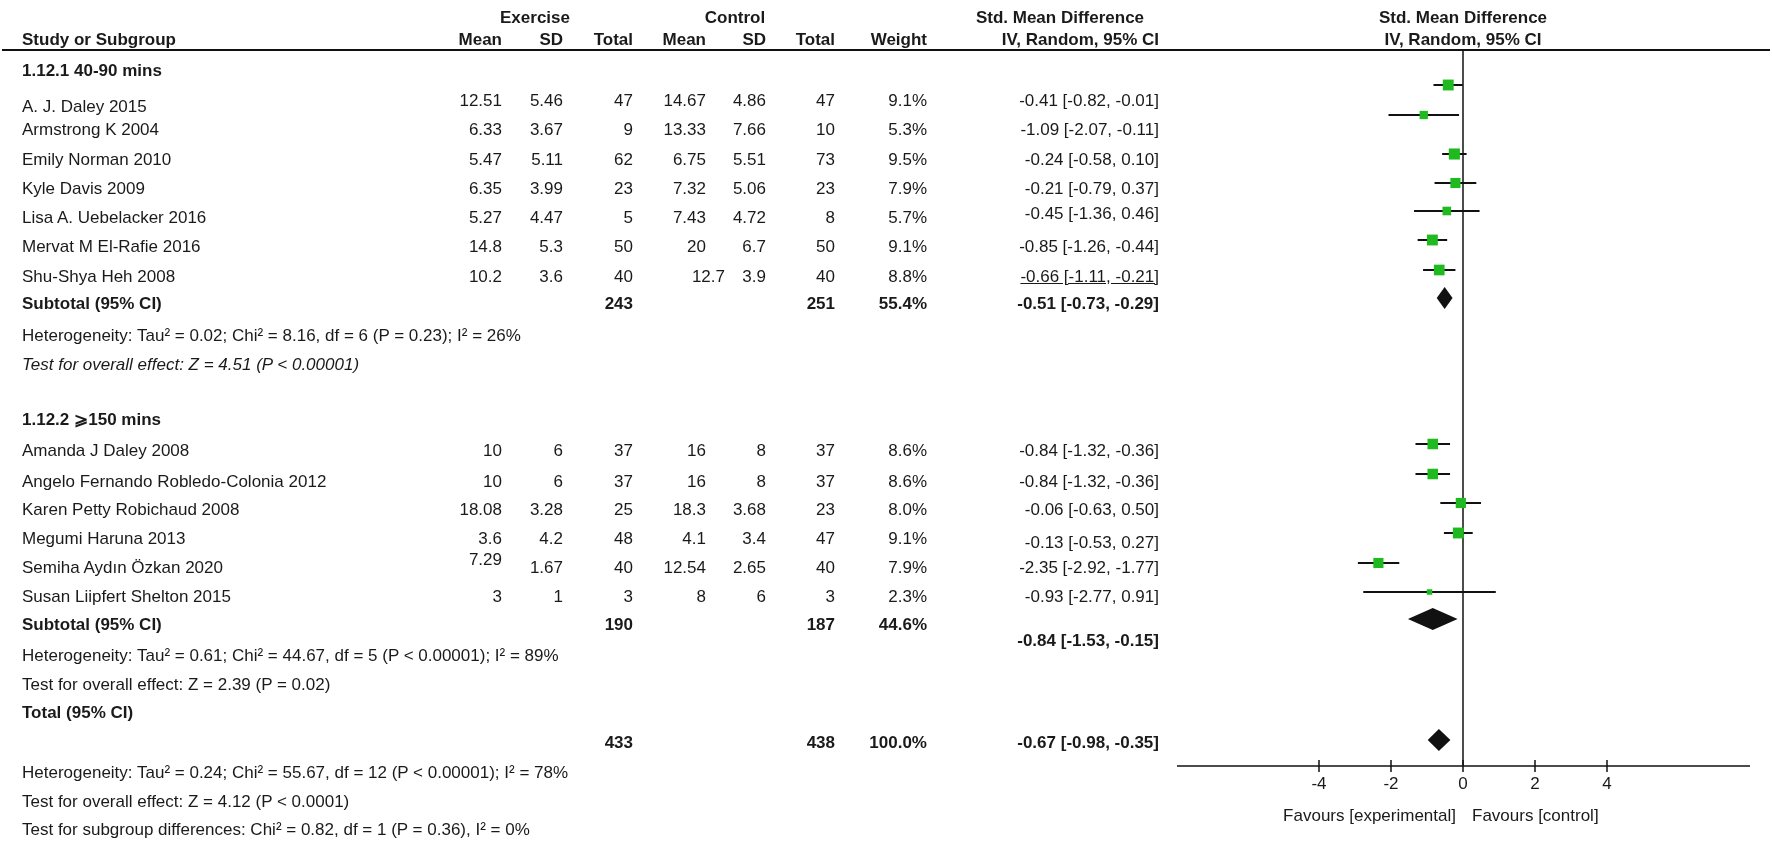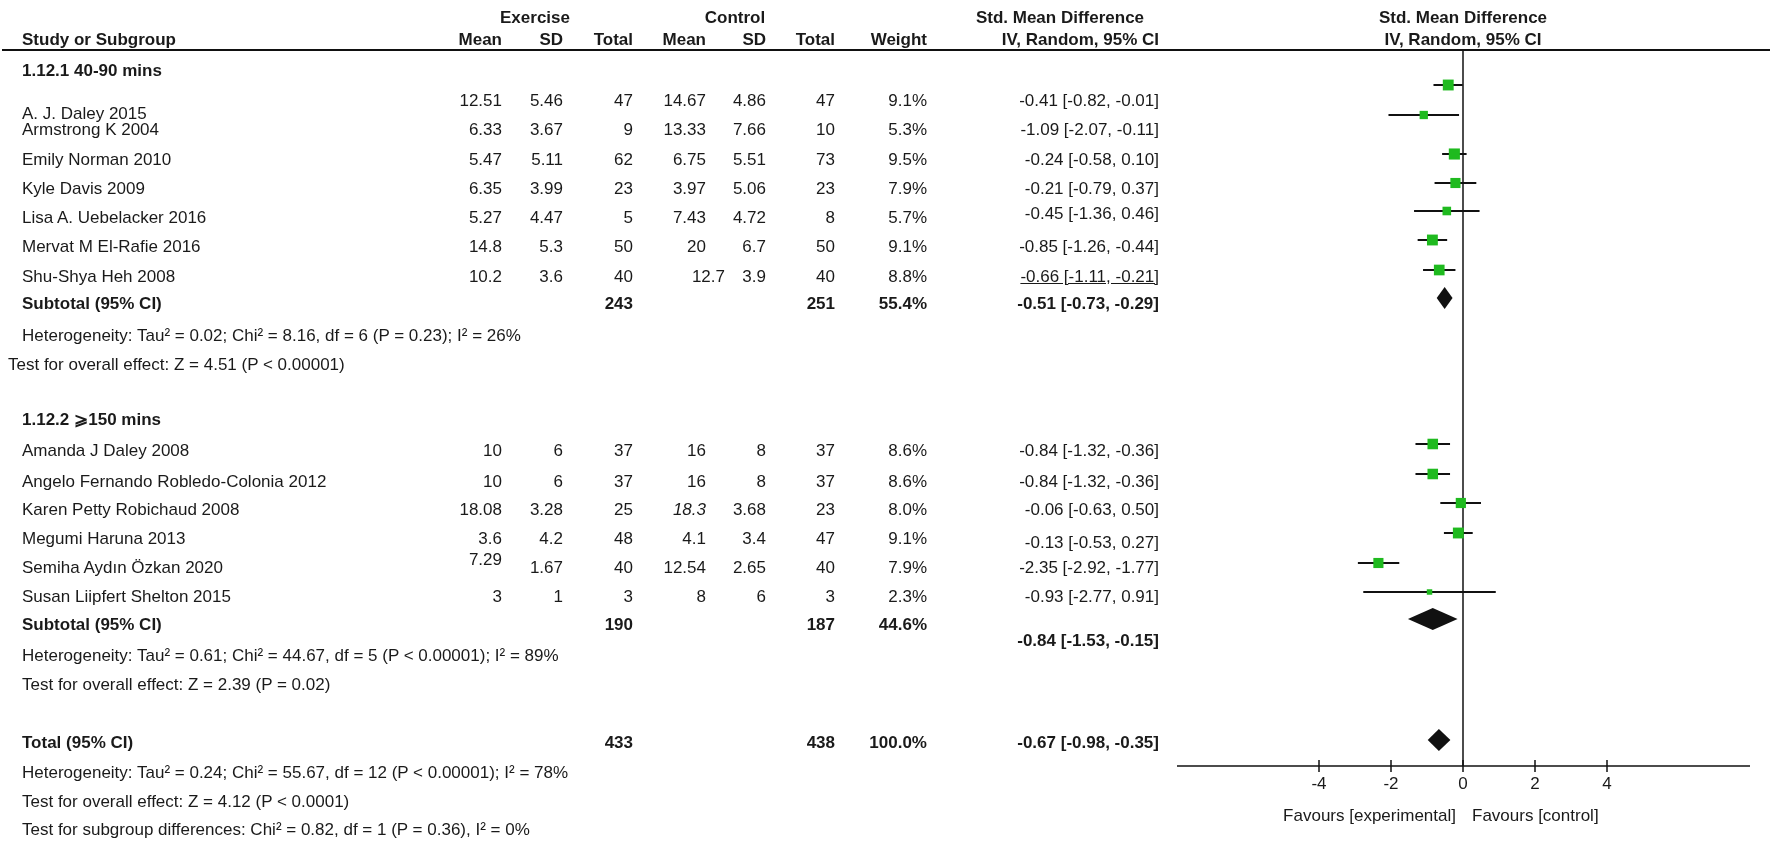--- a/index.html
+++ b/index.html
@@ -27,21 +27,21 @@
 <div class="abs b r" style="left:640px;top:30px;width:66px;">Mean</div>
 <div class="abs b r" style="left:720px;top:30px;width:46px;">SD</div>
 <div class="abs b r" style="left:780px;top:30px;width:55px;">Total</div>
 <div class="abs b r" style="left:840px;top:30px;width:87px;">Weight</div>
 <div class="abs b r" style="left:950px;top:30px;width:209px;">IV, Random, 95% CI</div>
 <div class="abs b c" style="left:1363px;top:30px;width:200px;">IV, Random, 95% CI</div>
 <div class="hdr-line"></div>
 
 <div id="table">
     <div class="abs b" style="left:22px;top:61px;">1.12.1 40-90 mins</div>
-    <div class="abs " style="left:22px;top:104px;">A. J. Daley 2015</div>
+    <div class="abs " style="left:22px;top:97px;">A. J. Daley 2015</div>
     <div class="abs r" style="left:440px;top:91px;width:62px;">12.51</div>
     <div class="abs r" style="left:510px;top:91px;width:53px;">5.46</div>
     <div class="abs r" style="left:580px;top:91px;width:53px;">47</div>
     <div class="abs r" style="left:640px;top:91px;width:66px;">14.67</div>
     <div class="abs r" style="left:715px;top:91px;width:51px;">4.86</div>
     <div class="abs r" style="left:780px;top:91px;width:55px;">47</div>
     <div class="abs r" style="left:840px;top:91px;width:87px;">9.1%</div>
     <div class="abs r" style="left:940px;top:91px;width:219px;">-0.41 [-0.82, -0.01]</div>
     <div class="abs " style="left:22px;top:120px;">Armstrong K 2004</div>
     <div class="abs r" style="left:440px;top:120px;width:62px;">6.33</div>
@@ -58,21 +58,21 @@
     <div class="abs r" style="left:580px;top:150px;width:53px;">62</div>
     <div class="abs r" style="left:640px;top:150px;width:66px;">6.75</div>
     <div class="abs r" style="left:715px;top:150px;width:51px;">5.51</div>
     <div class="abs r" style="left:780px;top:150px;width:55px;">73</div>
     <div class="abs r" style="left:840px;top:150px;width:87px;">9.5%</div>
     <div class="abs r" style="left:940px;top:150px;width:219px;">-0.24 [-0.58, 0.10]</div>
     <div class="abs " style="left:22px;top:179px;">Kyle Davis 2009</div>
     <div class="abs r" style="left:440px;top:179px;width:62px;">6.35</div>
     <div class="abs r" style="left:510px;top:179px;width:53px;">3.99</div>
     <div class="abs r" style="left:580px;top:179px;width:53px;">23</div>
-    <div class="abs r" style="left:640px;top:179px;width:66px;">3.97</div>
+    <div class="abs r" style="left:640px;top:179px;width:66px;">7.32</div>
     <div class="abs r" style="left:715px;top:179px;width:51px;">5.06</div>
     <div class="abs r" style="left:780px;top:179px;width:55px;">23</div>
     <div class="abs r" style="left:840px;top:179px;width:87px;">7.9%</div>
     <div class="abs r" style="left:940px;top:179px;width:219px;">-0.21 [-0.79, 0.37]</div>
     <div class="abs " style="left:22px;top:208px;">Lisa A. Uebelacker 2016</div>
     <div class="abs r" style="left:440px;top:208px;width:62px;">5.27</div>
     <div class="abs r" style="left:510px;top:208px;width:53px;">4.47</div>
     <div class="abs r" style="left:580px;top:208px;width:53px;">5</div>
     <div class="abs r" style="left:640px;top:208px;width:66px;">7.43</div>
     <div class="abs r" style="left:715px;top:208px;width:51px;">4.72</div>
@@ -96,21 +96,21 @@
     <div class="abs r" style="left:715px;top:267px;width:51px;">3.9</div>
     <div class="abs r" style="left:780px;top:267px;width:55px;">40</div>
     <div class="abs r" style="left:840px;top:267px;width:87px;">8.8%</div>
     <div class="abs r" style="left:940px;top:267px;width:219px;text-decoration:underline;">-0.66 [-1.11, -0.21]</div>
     <div class="abs b" style="left:22px;top:294px;">Subtotal (95% CI)</div>
     <div class="abs b r" style="left:580px;top:294px;width:53px;">243</div>
     <div class="abs b r" style="left:780px;top:294px;width:55px;">251</div>
     <div class="abs b r" style="left:840px;top:294px;width:87px;">55.4%</div>
     <div class="abs b r" style="left:940px;top:294px;width:219px;">-0.51 [-0.73, -0.29]</div>
     <div class="abs " style="left:22px;top:326px;">Heterogeneity: Tau² = 0.02; Chi² = 8.16, df = 6 (P = 0.23); I² = 26%</div>
-    <div class="abs " style="left:8px;top:355px;">Test for overall effect: Z = 4.51 (P &lt; 0.00001)</div>
+    <div class="abs " style="left:22px;top:355px;font-style:italic;">Test for overall effect: Z = 4.51 (P &lt; 0.00001)</div>
     <div class="abs b" style="left:22px;top:410px;">1.12.2 ⩾150 mins</div>
     <div class="abs " style="left:22px;top:441px;">Amanda J Daley 2008</div>
     <div class="abs r" style="left:440px;top:441px;width:62px;">10</div>
     <div class="abs r" style="left:510px;top:441px;width:53px;">6</div>
     <div class="abs r" style="left:580px;top:441px;width:53px;">37</div>
     <div class="abs r" style="left:640px;top:441px;width:66px;">16</div>
     <div class="abs r" style="left:715px;top:441px;width:51px;">8</div>
     <div class="abs r" style="left:780px;top:441px;width:55px;">37</div>
     <div class="abs r" style="left:840px;top:441px;width:87px;">8.6%</div>
     <div class="abs r" style="left:940px;top:441px;width:219px;">-0.84 [-1.32, -0.36]</div>
@@ -120,21 +120,21 @@
     <div class="abs r" style="left:580px;top:472px;width:53px;">37</div>
     <div class="abs r" style="left:640px;top:472px;width:66px;">16</div>
     <div class="abs r" style="left:715px;top:472px;width:51px;">8</div>
     <div class="abs r" style="left:780px;top:472px;width:55px;">37</div>
     <div class="abs r" style="left:840px;top:472px;width:87px;">8.6%</div>
     <div class="abs r" style="left:940px;top:472px;width:219px;">-0.84 [-1.32, -0.36]</div>
     <div class="abs " style="left:22px;top:500px;">Karen Petty Robichaud 2008</div>
     <div class="abs r" style="left:440px;top:500px;width:62px;">18.08</div>
     <div class="abs r" style="left:510px;top:500px;width:53px;">3.28</div>
     <div class="abs r" style="left:580px;top:500px;width:53px;">25</div>
-    <div class="abs r" style="left:640px;top:500px;width:66px;font-style:italic;">18.3</div>
+    <div class="abs r" style="left:640px;top:500px;width:66px;">18.3</div>
     <div class="abs r" style="left:715px;top:500px;width:51px;">3.68</div>
     <div class="abs r" style="left:780px;top:500px;width:55px;">23</div>
     <div class="abs r" style="left:840px;top:500px;width:87px;">8.0%</div>
     <div class="abs r" style="left:940px;top:500px;width:219px;">-0.06 [-0.63, 0.50]</div>
     <div class="abs " style="left:22px;top:529px;">Megumi Haruna 2013</div>
     <div class="abs r" style="left:440px;top:529px;width:62px;">3.6</div>
     <div class="abs r" style="left:510px;top:529px;width:53px;">4.2</div>
     <div class="abs r" style="left:580px;top:529px;width:53px;">48</div>
     <div class="abs r" style="left:640px;top:529px;width:66px;">4.1</div>
     <div class="abs r" style="left:715px;top:529px;width:51px;">3.4</div>
@@ -159,21 +159,21 @@
     <div class="abs r" style="left:780px;top:587px;width:55px;">3</div>
     <div class="abs r" style="left:840px;top:587px;width:87px;">2.3%</div>
     <div class="abs r" style="left:940px;top:587px;width:219px;">-0.93 [-2.77, 0.91]</div>
     <div class="abs b" style="left:22px;top:615px;">Subtotal (95% CI)</div>
     <div class="abs b r" style="left:580px;top:615px;width:53px;">190</div>
     <div class="abs b r" style="left:780px;top:615px;width:55px;">187</div>
     <div class="abs b r" style="left:840px;top:615px;width:87px;">44.6%</div>
     <div class="abs b r" style="left:940px;top:615px;width:219px;margin-top:16px;">-0.84 [-1.53, -0.15]</div>
     <div class="abs " style="left:22px;top:646px;">Heterogeneity: Tau² = 0.61; Chi² = 44.67, df = 5 (P &lt; 0.00001); I² = 89%</div>
     <div class="abs " style="left:22px;top:675px;">Test for overall effect: Z = 2.39 (P = 0.02)</div>
-    <div class="abs b" style="left:22px;top:733px;">Total (95% CI)</div>
+    <div class="abs b" style="left:22px;top:703px;">Total (95% CI)</div>
     <div class="abs b r" style="left:580px;top:733px;width:53px;">433</div>
     <div class="abs b r" style="left:780px;top:733px;width:55px;">438</div>
     <div class="abs b r" style="left:840px;top:733px;width:87px;">100.0%</div>
     <div class="abs b r" style="left:940px;top:733px;width:219px;">-0.67 [-0.98, -0.35]</div>
     <div class="abs " style="left:22px;top:763px;">Heterogeneity: Tau² = 0.24; Chi² = 55.67, df = 12 (P &lt; 0.00001); I² = 78%</div>
     <div class="abs " style="left:22px;top:792px;">Test for overall effect: Z = 4.12 (P &lt; 0.0001)</div>
     <div class="abs " style="left:22px;top:820px;">Test for subgroup differences: Chi² = 0.82, df = 1 (P = 0.36), I² = 0%</div>
   </div>
 
 <svg id="plot" xmlns="http://www.w3.org/2000/svg">

